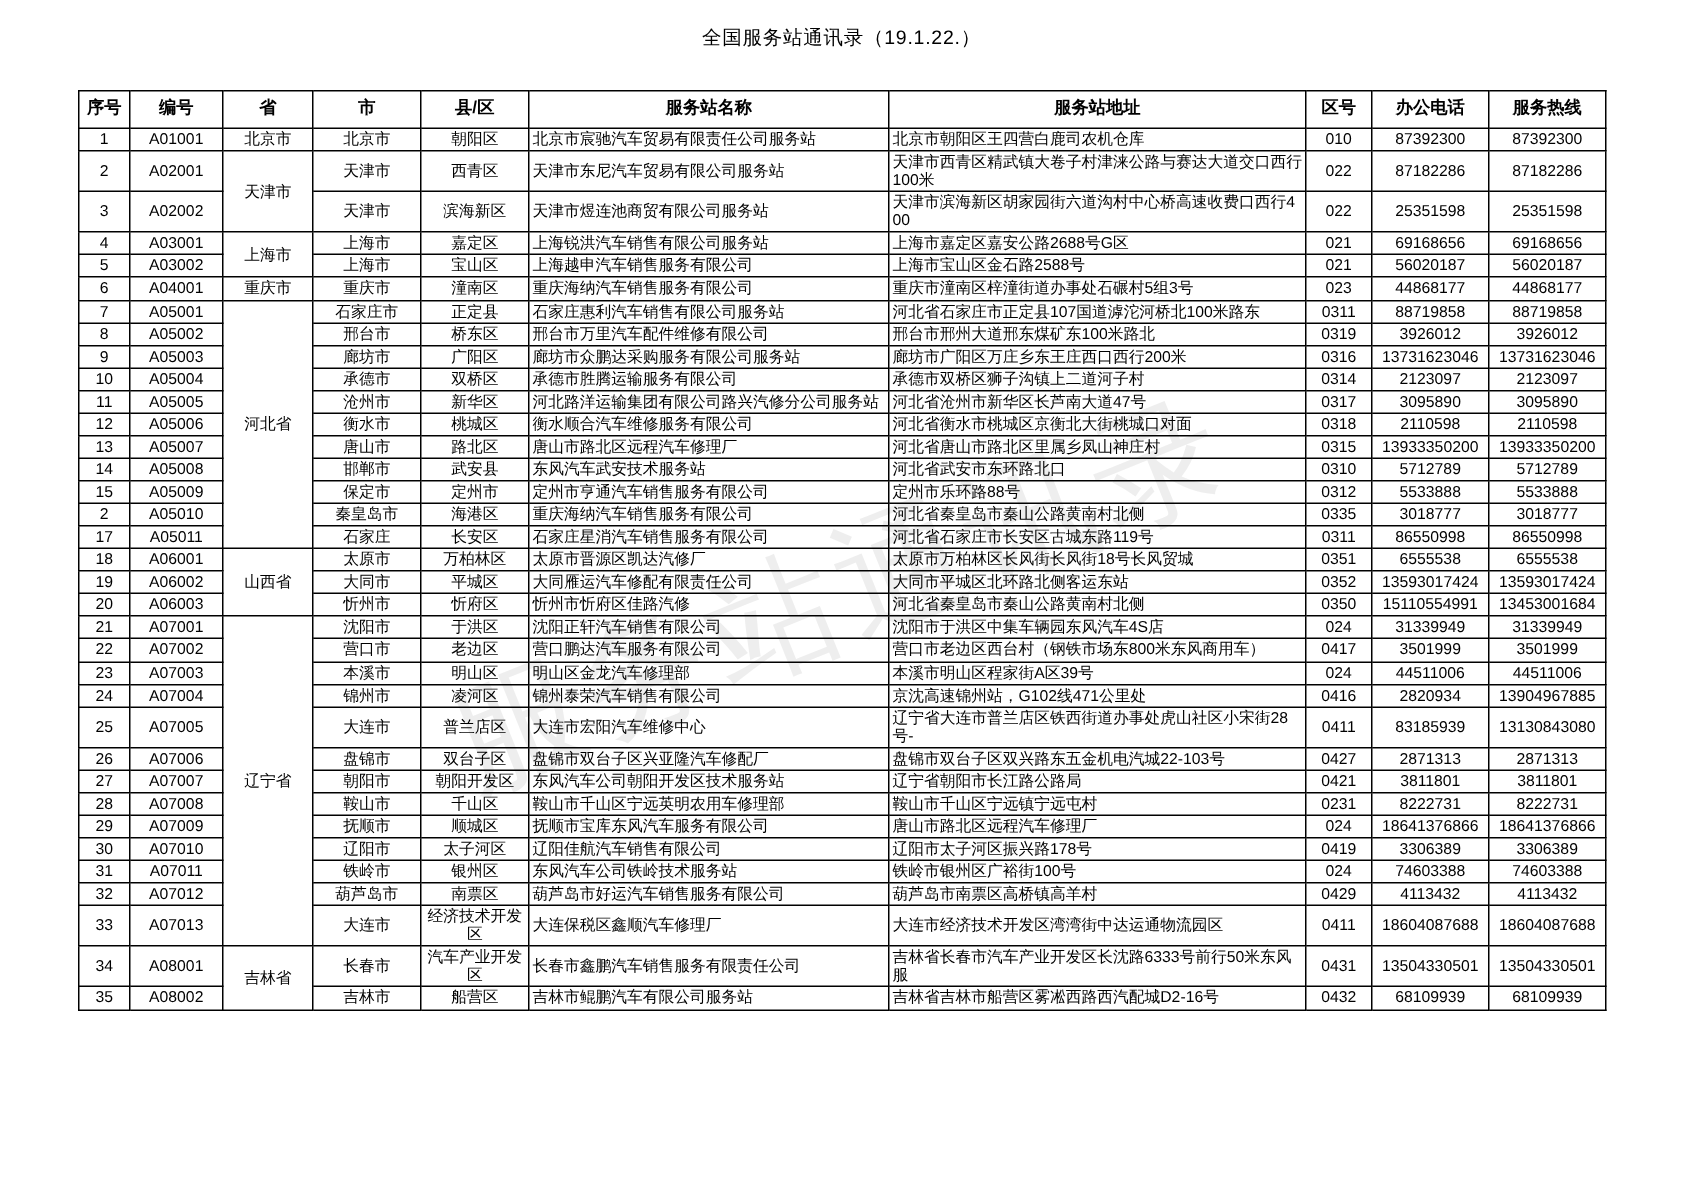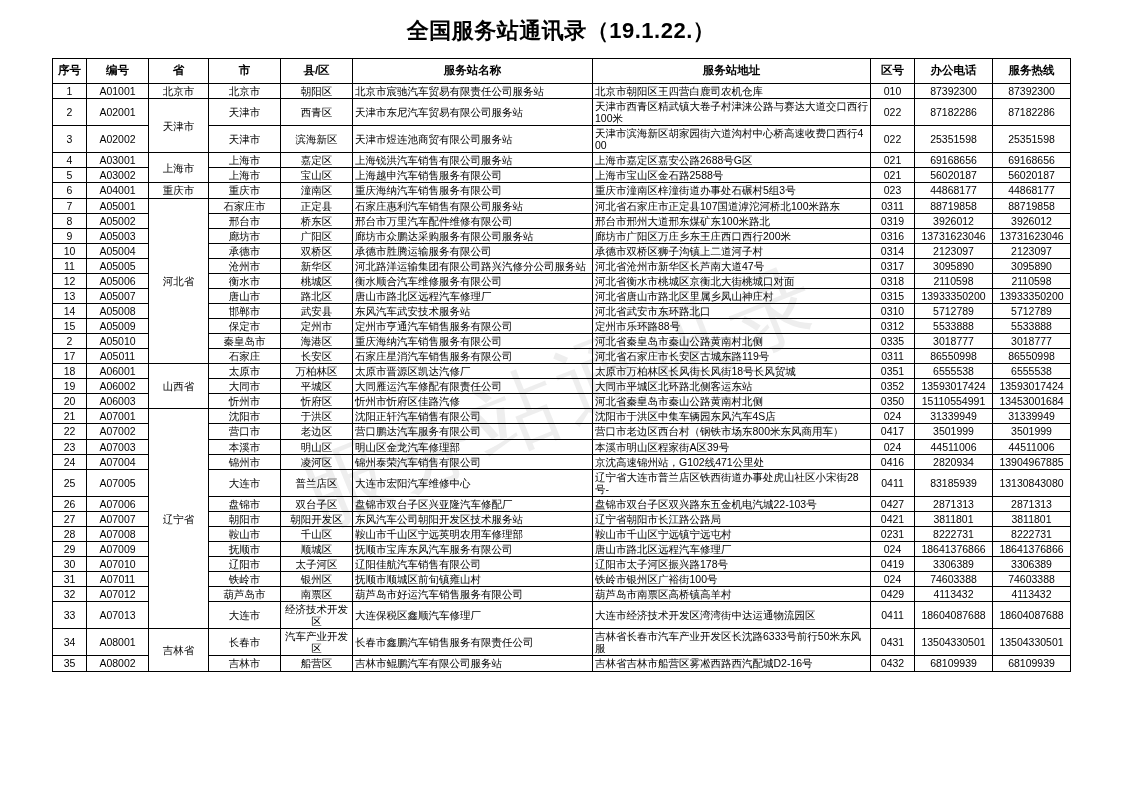--- a/index.html
+++ b/index.html
@@ -16,37 +16,38 @@
   }
   .page {
     position: relative;
     width: 1122px;
     height: 793px;
     box-sizing: border-box;
     padding: 0;
   }
   .doc-title {
     text-align: center;
-    font-size: 22px;
-    font-weight: bold;
+    font-size: 13px;
+    font-weight: normal;
     letter-spacing: 0.5px;
     padding-top: 16px;
     padding-bottom: 12px;
   }
   .table-wrap {
     padding: 0 52px;
     position: relative;
     z-index: 2;
   }
   table.directory {
     border-collapse: collapse;
     width: 1018px;
     table-layout: fixed;
     font-size: 10.5px;
     background: transparent;
+    margin-top: 14px;
   }
   table.directory th,
   table.directory td {
     border: 1px solid #000000;
     padding: 1px 2px;
     line-height: 1.15;
     vertical-align: middle;
     word-break: break-all;
   }
   table.directory thead th {
@@ -471,21 +472,21 @@
             <td class="c-addr">辽阳市太子河区振兴路178号</td>
             <td class="c-areacode">0419</td>
             <td class="c-office">3306389</td>
             <td class="c-hotline">3306389</td>
           </tr>
           <tr>
             <td class="c-idx">31</td>
             <td class="c-code">A07011</td>
             <td class="c-city">铁岭市</td>
             <td class="c-dist">银州区</td>
-            <td class="c-name">抚顺市顺城区前旬镇雍山村</td>
+            <td class="c-name">东风汽车公司铁岭技术服务站</td>
             <td class="c-addr">铁岭市银州区广裕街100号</td>
             <td class="c-areacode">024</td>
             <td class="c-office">74603388</td>
             <td class="c-hotline">74603388</td>
           </tr>
           <tr>
             <td class="c-idx">32</td>
             <td class="c-code">A07012</td>
             <td class="c-city">葫芦岛市</td>
             <td class="c-dist">南票区</td>

